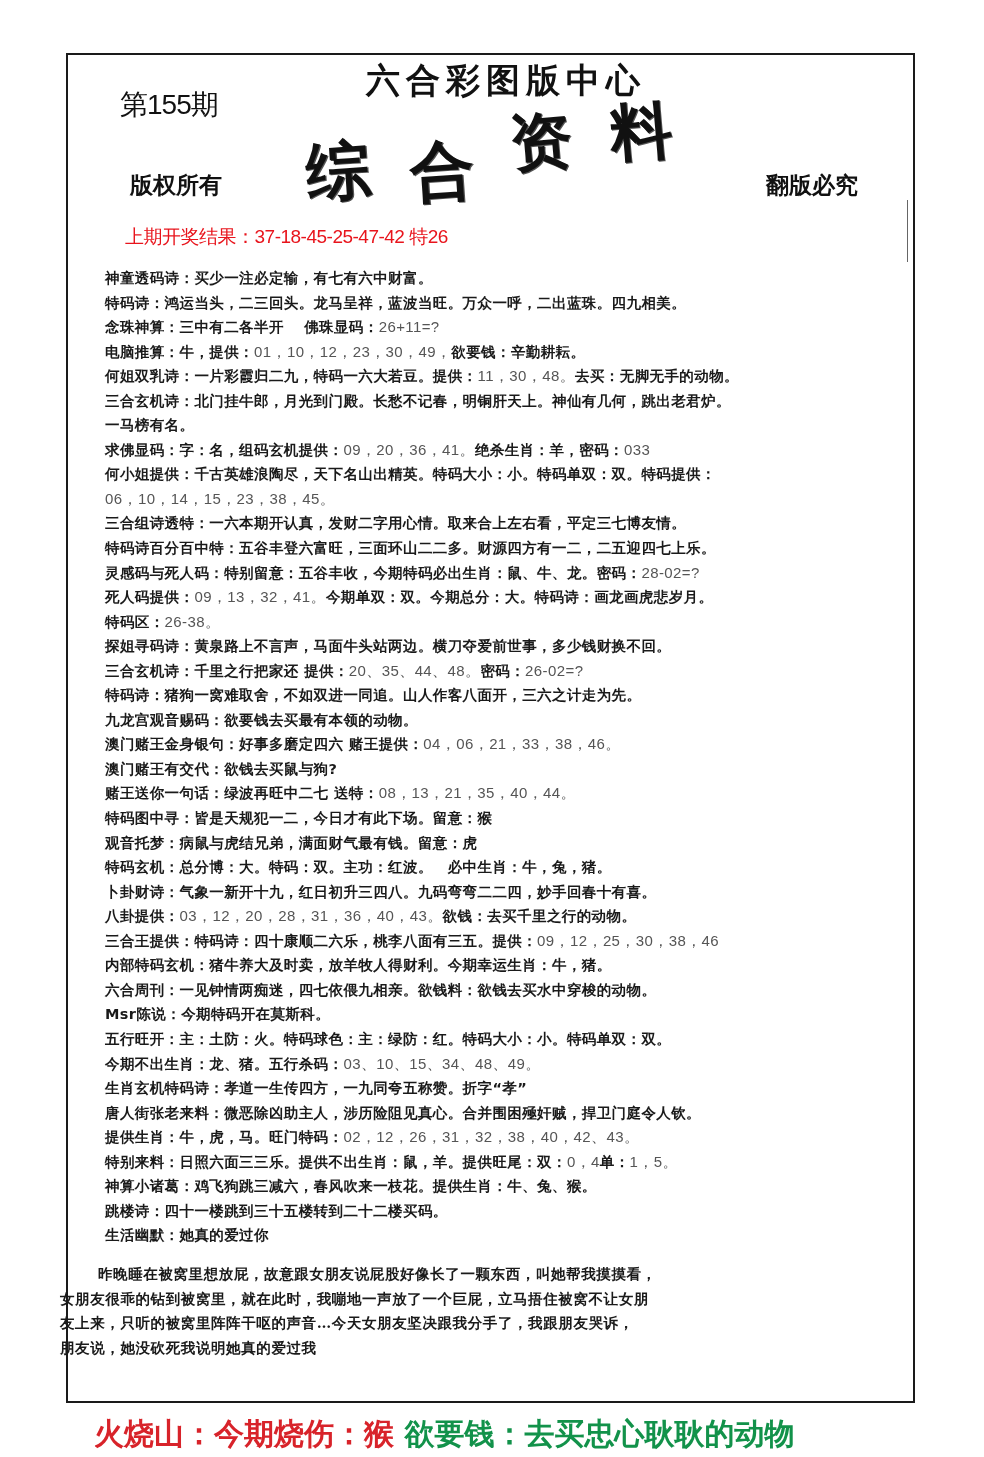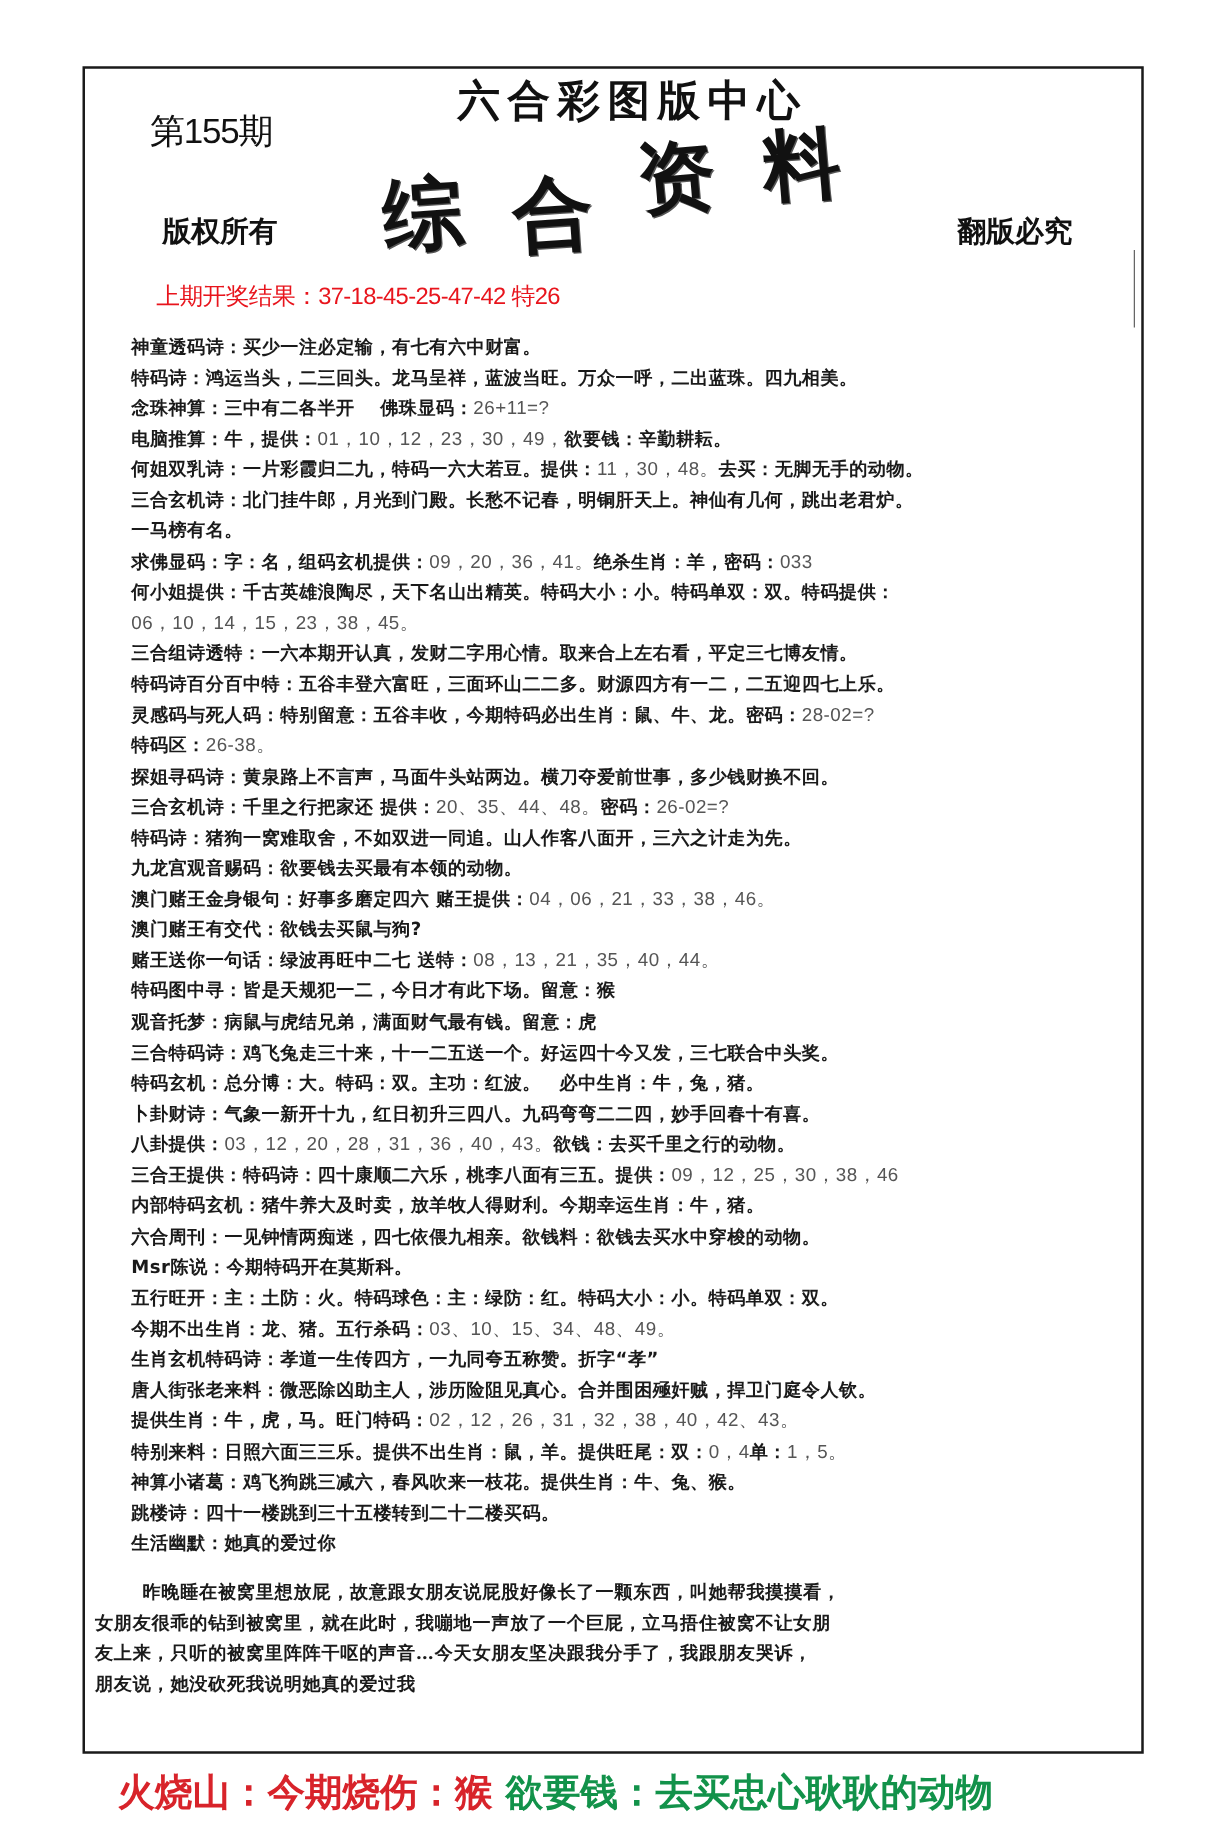--- a/index.html
+++ b/index.html
@@ -24,21 +24,21 @@
   .copyright-right { position: absolute; left: 730px; top: 170px; font-size: 23px; font-weight: bold;
                      font-family: "DejaVu Serif", serif; margin-left: 36px; }
   .last-result { position: absolute; left: 125px; top: 224px; font-size: 19px; color: #e8141c;
                  font-family: "Liberation Sans", sans-serif; letter-spacing: -0.5px; }
 
   .content { position: absolute; left: 85px; top: 266px; width: 830px; margin-left: 20px; }
   .line { height: 24.55px; line-height: 24.55px; font-size: 14.5px; white-space: nowrap;
           font-family: "DejaVu Sans", sans-serif; font-weight: bold; color: #1a1a1a; letter-spacing: 0.4px; }
   .line .num { font-weight: normal; color: #555; font-family: "Liberation Sans", sans-serif; font-size: 15px; }
 
-  .story { position: absolute; left: 76px; top: 1262px; width: 830px; }
+  .story { position: absolute; left: 60px; top: 1262px; width: 830px; }
   .story .sline { height: 24.6px; line-height: 24.6px; font-size: 14.5px; white-space: nowrap;
                   font-weight: bold; color: #1a1a1a; letter-spacing: 0.6px; font-family: "DejaVu Serif", serif; }
   .story .indent { padding-left: 38px; }
 
   .banner { position: absolute; left: 94px; top: 1366px; font-size: 30px; font-weight: bold;
             font-family: "DejaVu Serif", serif; white-space: nowrap; letter-spacing: 0px; margin-top: 48px; }
   .banner .red { color: #d8232a; }
   .banner .green { color: #12924a; }
 </style>
 </head>
@@ -64,31 +64,31 @@
     <div class="line"><span>电脑推算：</span><span>牛，提供：</span><span class="num">01，10，12，23，30，49，</span><span>欲要钱：辛勤耕耘。</span><span class="num"></span></div>
     <div class="line"><span>何姐双乳诗：</span><span>一片彩霞归二九，特码一六大若豆。提供：</span><span class="num">11，30，48。</span><span>去买：无脚无手的动物。</span><span class="num"></span></div>
     <div class="line"><span>三合玄机诗：</span><span>北门挂牛郎，月光到门殿。长愁不记春，明铜肝天上。神仙有几何，跳出老君炉。</span><span class="num"></span><span></span><span class="num"></span></div>
     <div class="line"><span></span><span>一马榜有名。</span><span class="num"></span><span></span><span class="num"></span></div>
     <div class="line"><span>求佛显码：</span><span>字：名，组码玄机提供：</span><span class="num">09，20，36，41。</span><span>绝杀生肖：羊，密码：</span><span class="num">033</span></div>
     <div class="line"><span>何小姐提供：</span><span>千古英雄浪陶尽，天下名山出精英。特码大小：小。特码单双：双。特码提供：</span><span class="num"></span><span></span><span class="num"></span></div>
     <div class="line"><span></span><span></span><span class="num">06，10，14，15，23，38，45。</span><span></span><span class="num"></span></div>
     <div class="line"><span>三合组诗透特：</span><span>一六本期开认真，发财二字用心情。取来合上左右看，平定三七博友情。</span><span class="num"></span><span></span><span class="num"></span></div>
     <div class="line"><span>特码诗百分百中特：</span><span>五谷丰登六富旺，三面环山二二多。财源四方有一二，二五迎四七上乐。</span><span class="num"></span><span></span><span class="num"></span></div>
     <div class="line"><span>灵感码与死人码：</span><span>特别留意：五谷丰收，今期特码必出生肖：鼠、牛、龙。密码：</span><span class="num">28-02=?</span><span></span><span class="num"></span></div>
+    <div class="line"><span>死人码提供：</span><span></span><span class="num">09，13，32，41。</span><span>今期单双：双。今期总分：大。特码诗：画龙画虎悲岁月。</span><span class="num"></span></div>
     <div class="line"><span>特码区：</span><span></span><span class="num">26-38。</span><span></span><span class="num"></span></div>
     <div class="line"><span>探姐寻码诗：</span><span>黄泉路上不言声，马面牛头站两边。横刀夺爱前世事，多少钱财换不回。</span><span class="num"></span><span></span><span class="num"></span></div>
     <div class="line"><span>三合玄机诗：</span><span>千里之行把家还 提供：</span><span class="num">20、35、44、48。</span><span>密码：</span><span class="num">26-02=?</span></div>
     <div class="line"><span>特码诗：</span><span>猪狗一窝难取舍，不如双进一同追。山人作客八面开，三六之计走为先。</span><span class="num"></span><span></span><span class="num"></span></div>
     <div class="line"><span>九龙宫观音赐码：</span><span>欲要钱去买最有本领的动物。</span><span class="num"></span><span></span><span class="num"></span></div>
     <div class="line"><span>澳门赌王金身银句：</span><span>好事多磨定四六 赌王提供：</span><span class="num">04，06，21，33，38，46。</span><span></span><span class="num"></span></div>
     <div class="line"><span>澳门赌王有交代：</span><span>欲钱去买鼠与狗?</span><span class="num"></span><span></span><span class="num"></span></div>
     <div class="line"><span>赌王送你一句话：</span><span>绿波再旺中二七 送特：</span><span class="num">08，13，21，35，40，44。</span><span></span><span class="num"></span></div>
     <div class="line"><span>特码图中寻：</span><span>皆是天规犯一二，今日才有此下场。留意：猴</span><span class="num"></span><span></span><span class="num"></span></div>
     <div class="line"><span>观音托梦：</span><span>病鼠与虎结兄弟，满面财气最有钱。留意：虎</span><span class="num"></span><span></span><span class="num"></span></div>
-    <div class="line"><span>三合特码诗：</span><span>鸡飞兔走三十来，十一二五送一个。好运四十今又发，三七联合中头奖。</span><span class="num"></span><span></span><span class="num"></span></div>
     <div class="line"><span>特码玄机：</span><span>总分博：大。特码：双。主功：红波。　必中生肖：牛，兔，猪。</span><span class="num"></span><span></span><span class="num"></span></div>
     <div class="line"><span>卜卦财诗：</span><span>气象一新开十九，红日初升三四八。九码弯弯二二四，妙手回春十有喜。</span><span class="num"></span><span></span><span class="num"></span></div>
     <div class="line"><span>八卦提供：</span><span></span><span class="num">03，12，20，28，31，36，40，43。</span><span>欲钱：去买千里之行的动物。</span><span class="num"></span></div>
     <div class="line"><span>三合王提供：</span><span>特码诗：四十康顺二六乐，桃李八面有三五。提供：</span><span class="num">09，12，25，30，38，46</span><span></span><span class="num"></span></div>
     <div class="line"><span>内部特码玄机：</span><span>猪牛养大及时卖，放羊牧人得财利。今期幸运生肖：牛，猪。</span><span class="num"></span><span></span><span class="num"></span></div>
     <div class="line"><span>六合周刊：</span><span>一见钟情两痴迷，四七依偎九相亲。欲钱料：欲钱去买水中穿梭的动物。</span><span class="num"></span><span></span><span class="num"></span></div>
     <div class="line"><span>Msr陈说：</span><span>今期特码开在莫斯科。</span><span class="num"></span><span></span><span class="num"></span></div>
     <div class="line"><span>五行旺开：</span><span>主：土防：火。特码球色：主：绿防：红。特码大小：小。特码单双：双。</span><span class="num"></span><span></span><span class="num"></span></div>
     <div class="line"><span>今期不出生肖：</span><span>龙、猪。五行杀码：</span><span class="num">03、10、15、34、48、49。</span><span></span><span class="num"></span></div>
     <div class="line"><span>生肖玄机特码诗：</span><span>孝道一生传四方，一九同夸五称赞。折字“孝”</span><span class="num"></span><span></span><span class="num"></span></div>

